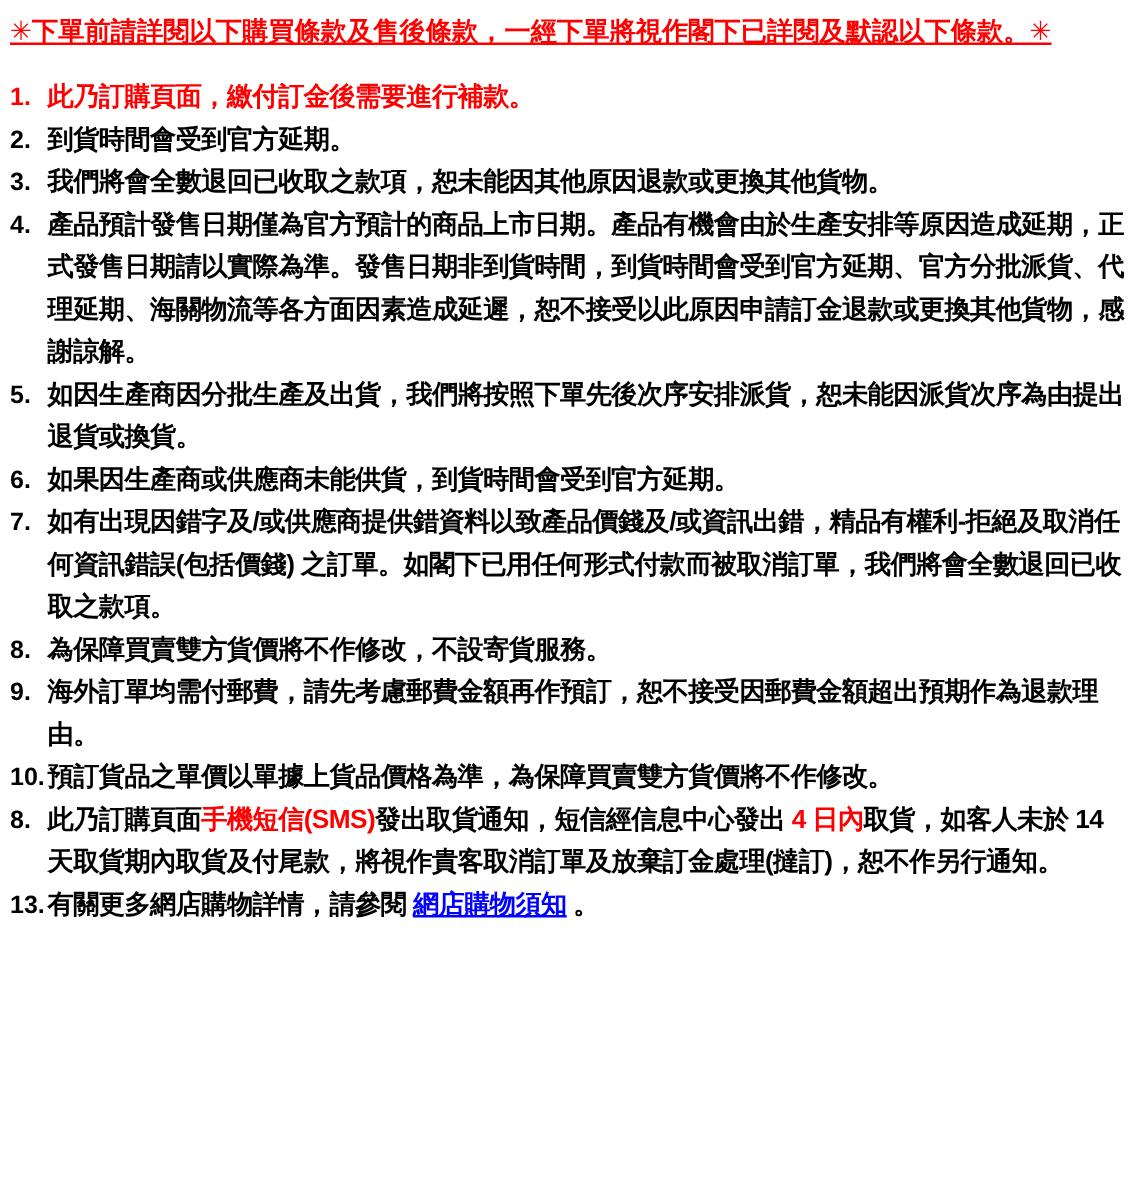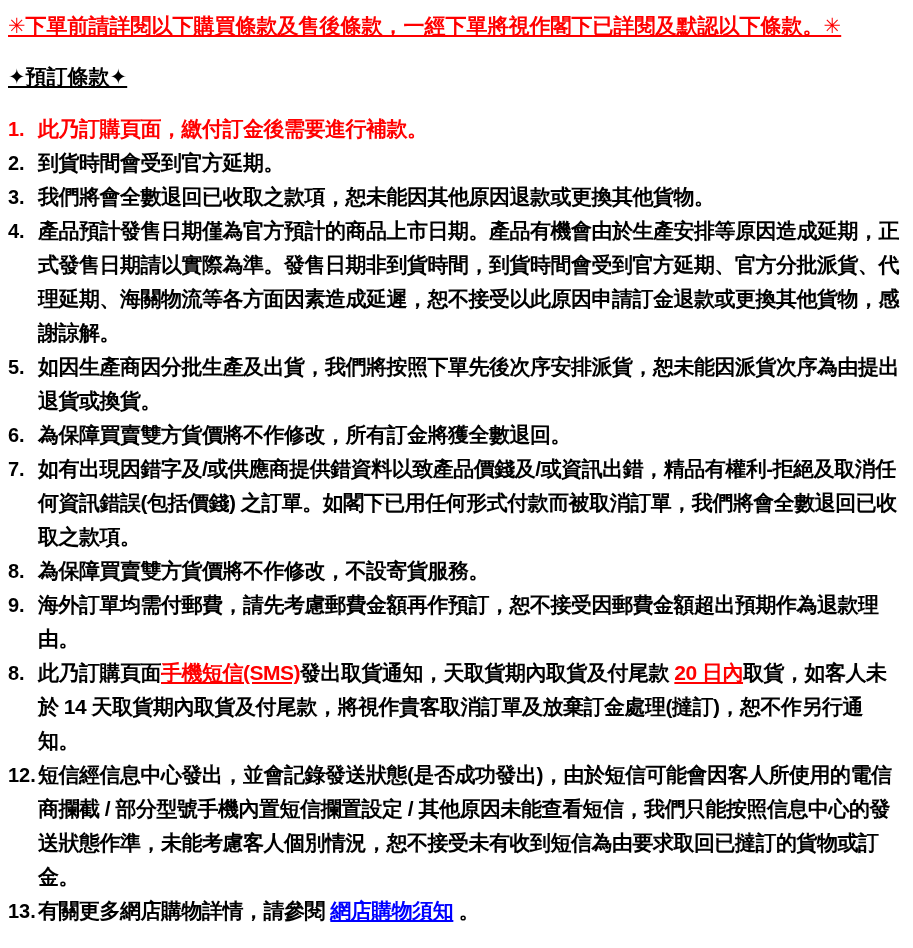--- a/index.html
+++ b/index.html
@@ -57,36 +57,32 @@
     font-size: 21px;
     line-height: 34px;
     letter-spacing: -0.5px;
   }
   .term-red {
     color: var(--warning);
   }
   .seg-normal { }
   .seg-highlight {
     color: var(--warning);
-    text-decoration: underline;
   }
   .seg-link {
     color: var(--link);
     text-decoration: underline;
     cursor: pointer;
   }
 </style>
 </head>
 <body>
 
 <div class="page">
   <div class="notice">✳下單前請詳閱以下購買條款及售後條款，一經下單將視作閣下已詳閱及默認以下條款。✳</div>
-  <div>
-    <span class="heading">✦預訂條款✦</span>
-  </div>
   <div class="terms">
       <div class="term-row term-red">
         <div class="term-num">1.</div>
         <div class="term-text"><span class="seg-normal">此乃訂購頁面，繳付訂金後需要進行補款。</span></div>
       </div>
       <div class="term-row">
         <div class="term-num">2.</div>
         <div class="term-text"><span class="seg-normal">到貨時間會受到官方延期。</span></div>
       </div>
       <div class="term-row">
@@ -96,40 +92,40 @@
       <div class="term-row">
         <div class="term-num">4.</div>
         <div class="term-text"><span class="seg-normal">產品預計發售日期僅為官方預計的商品上市日期。產品有機會由於生產安排等原因造成延期，正式發售日期請以實際為準。發售日期非到貨時間，到貨時間會受到官方延期、官方分批派貨、代理延期、海關物流等各方面因素造成延遲，恕不接受以此原因申請訂金退款或更換其他貨物，感謝諒解。</span></div>
       </div>
       <div class="term-row">
         <div class="term-num">5.</div>
         <div class="term-text"><span class="seg-normal">如因生產商因分批生產及出貨，我們將按照下單先後次序安排派貨，恕未能因派貨次序為由提出退貨或換貨。</span></div>
       </div>
       <div class="term-row">
         <div class="term-num">6.</div>
-        <div class="term-text"><span class="seg-normal">為保障買賣雙方貨價將不作修改，所有訂金將獲全數退回。</span></div>
+        <div class="term-text"><span class="seg-normal">如果因生產商或供應商未能供貨，到貨時間會受到官方延期。</span></div>
       </div>
       <div class="term-row">
         <div class="term-num">7.</div>
         <div class="term-text"><span class="seg-normal">如有出現因錯字及/或供應商提供錯資料以致產品價錢及/或資訊出錯，精品有權利-拒絕及取消任何資訊錯誤(包括價錢) 之訂單。如閣下已用任何形式付款而被取消訂單，我們將會全數退回已收取之款項。</span></div>
       </div>
       <div class="term-row">
         <div class="term-num">8.</div>
         <div class="term-text"><span class="seg-normal">為保障買賣雙方貨價將不作修改，不設寄貨服務。</span></div>
       </div>
       <div class="term-row">
         <div class="term-num">9.</div>
         <div class="term-text"><span class="seg-normal">海外訂單均需付郵費，請先考慮郵費金額再作預訂，恕不接受因郵費金額超出預期作為退款理由。</span></div>
       </div>
       <div class="term-row">
-        <div class="term-num">8.</div>
-        <div class="term-text"><span class="seg-normal">此乃訂購頁面</span><span class="seg-highlight">手機短信(SMS)</span><span class="seg-normal">發出取貨通知，天取貨期內取貨及付尾款 </span><span class="seg-highlight">20 日內</span><span class="seg-normal">取貨，如客人未於 14 天取貨期內取貨及付尾款，將視作貴客取消訂單及放棄訂金處理(撻訂)，恕不作另行通知。</span></div>
+        <div class="term-num">10.</div>
+        <div class="term-text"><span class="seg-normal">預訂貨品之單價以單據上貨品價格為準，為保障買賣雙方貨價將不作修改。</span></div>
       </div>
       <div class="term-row">
-        <div class="term-num">12.</div>
-        <div class="term-text"><span class="seg-normal">短信經信息中心發出，並會記錄發送狀態(是否成功發出)，由於短信可能會因客人所使用的電信商攔截 / 部分型號手機內置短信攔置設定 / 其他原因未能查看短信，我們只能按照信息中心的發送狀態作準，未能考慮客人個別情況，恕不接受未有收到短信為由要求取回已撻訂的貨物或訂金。</span></div>
+        <div class="term-num">8.</div>
+        <div class="term-text"><span class="seg-normal">此乃訂購頁面</span><span class="seg-highlight">手機短信(SMS)</span><span class="seg-normal">發出取貨通知，短信經信息中心發出 </span><span class="seg-highlight">4 日內</span><span class="seg-normal">取貨，如客人未於 14 天取貨期內取貨及付尾款，將視作貴客取消訂單及放棄訂金處理(撻訂)，恕不作另行通知。</span></div>
       </div>
       <div class="term-row">
         <div class="term-num">13.</div>
         <div class="term-text"><span class="seg-normal">有關更多網店購物詳情，請參閱 </span><span class="seg-link">網店購物須知</span><span class="seg-normal"> 。</span></div>
       </div>
     </div>
 </div>
 
 </body></html>

